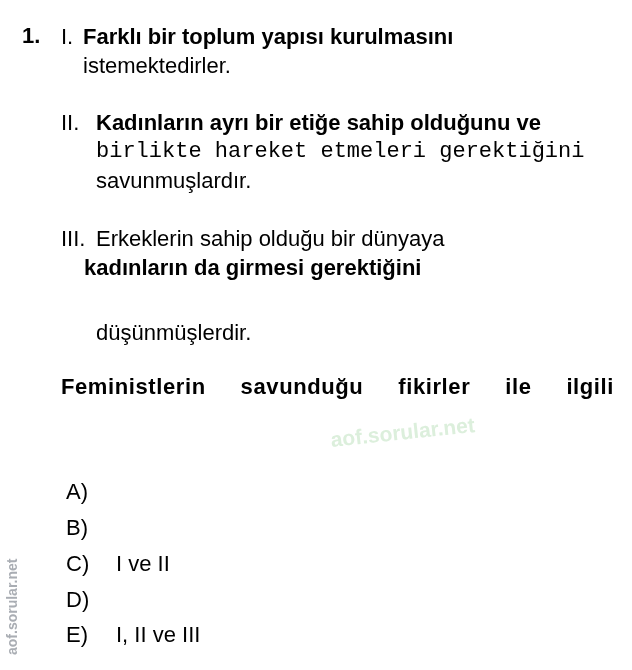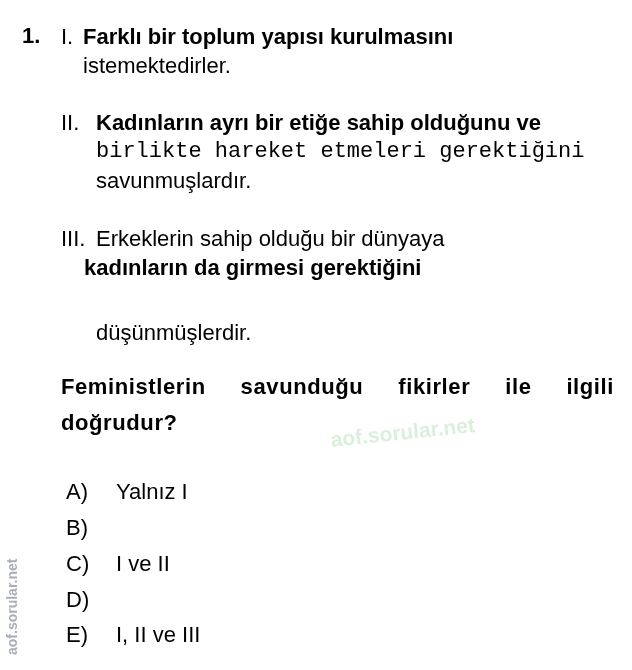--- a/index.html
+++ b/index.html
@@ -49,29 +49,27 @@
 
 <div>
   <div class="abs stmt" style="left:61px; top:224px;">III.</div>
   <div class="abs stmt" style="left:96px; top:224px;">Erkeklerin sahip olduğu bir dünyaya</div>
   <div class="abs stmt" style="left:84px; top:253px;font-weight:bold;">kadınların da girmesi gerektiğini</div>
   <div class="abs stmt" style="left:96px; top:282px;margin-top:36px;">düşünmüşlerdir.</div>
 </div>
 
 <div class="q">
   <span class="ln">Feministlerin savunduğu fikirler ile ilgili</span>
-  <span class="ln last">doğrudur?</span>
 </div>
 
 <div class="abs wm-center">aof.sorular.net</div>
 
 <div>
   <div class="abs opt" style="left:66px; top:479px; width:200px; height:26px;">
     <span class="letter">A)</span>
-    <span class="text">Yalnız I</span>
   </div>
   <div class="abs opt" style="left:66px; top:515px; width:200px; height:26px;">
     <span class="letter">B)</span>
   </div>
   <div class="abs opt" style="left:66px; top:551px; width:200px; height:26px;">
     <span class="letter">C)</span>
     <span class="text">I ve II</span>
   </div>
   <div class="abs opt" style="left:66px; top:587px; width:200px; height:26px;">
     <span class="letter">D)</span>

